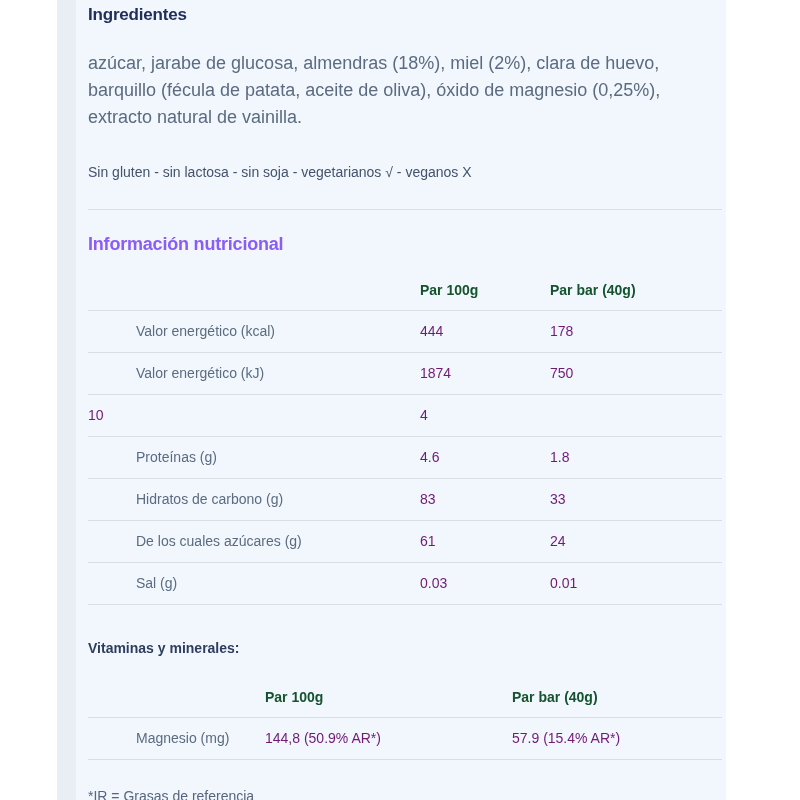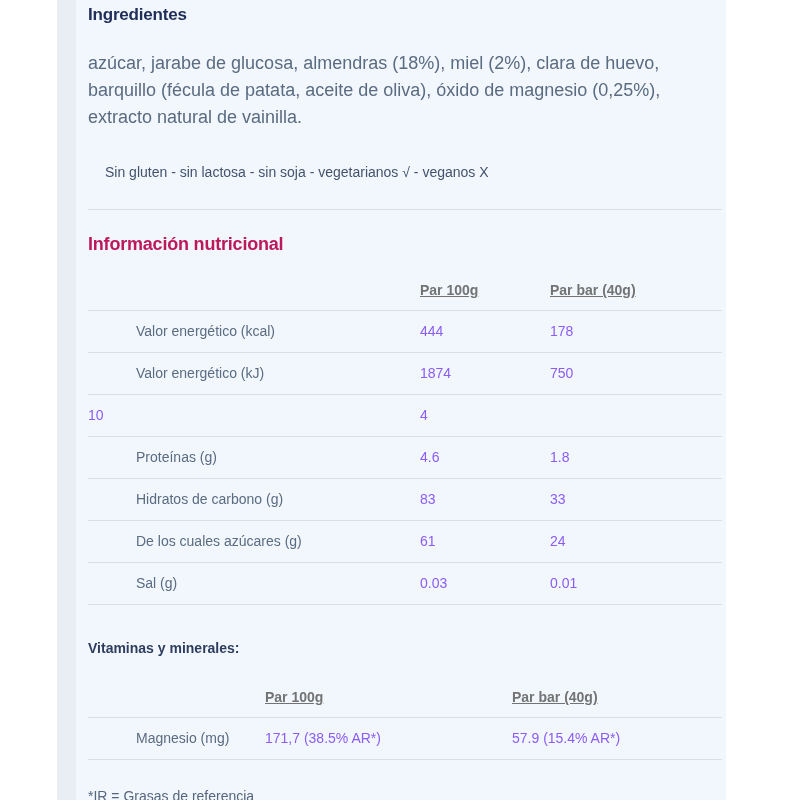--- a/index.html
+++ b/index.html
@@ -41,38 +41,38 @@
     letter-spacing: -0.2px;
     color: #212e5a;
   }
   .ingredients-text {
     margin: 25px 0 0 0;
     font-size: 18px;
     line-height: 27px;
     color: #5b6b80;
   }
   .claims {
-    margin: 32px 0 0 17px;
+    margin: 32px 0 0 0;
     font-size: 14px;
     line-height: 18px;
     color: #43536c;
   }
   .section-divider {
     margin: 28px 0 0 0;
     border: none;
     border-top: 1px solid #d9dee4;
     height: 0;
   }
   .h-section {
     margin: 24px 0 0 0;
     font-size: 18px;
     font-weight: bold;
     line-height: 21px;
     letter-spacing: -0.2px;
-    color: #be185d;
+    color: #8b5cf6;
   }
   .ntable { margin-top: 16px; }
   .trow {
     display: grid;
     grid-template-columns: 332px 130px 1fr;
     align-items: center;
     box-sizing: border-box;
     border-bottom: 1px solid #d9dee4;
     min-height: 42px;
   }
@@ -81,29 +81,28 @@
   .trow.header > div { padding: 9px 0; }
   .cell-label {
     font-size: 14px;
     color: #5b6b80;
     white-space: pre-line;
     line-height: 21px;
     margin-left: 48px;
   }
   .cell-value {
     font-size: 14px;
-    color: #8b5cf6;
+    color: #701a75;
     line-height: 21px;
   }
   .cell-header {
     font-size: 14px;
     font-weight: bold;
-    color: #737373;
+    color: #14532d;
     line-height: 21px;
-    text-decoration: underline;
   }
   .vitamins-title {
     margin: 34px 0 0 0;
     font-size: 14px;
     font-weight: bold;
     line-height: 18px;
     color: #2e3d5e;
   }
   .ntable2 { margin-top: 21px; }
   .ntable2 .trow { grid-template-columns: 177px 247px 1fr; }
@@ -178,21 +177,21 @@
       <p class="vitamins-title">Vitaminas y minerales:</p>
 
       <div class="ntable ntable2">
         <div class="trow header">
           <div class="cell-label"></div>
           <div class="cell-header">Par 100g</div>
           <div class="cell-header">Par bar (40g)</div>
         </div>
         <div class="trow">
           <div class="cell-label">Magnesio (mg)</div>
-          <div class="cell-value">171,7 (38.5% AR*)</div>
+          <div class="cell-value">144,8 (50.9% AR*)</div>
           <div class="cell-value">57.9 (15.4% AR*)</div>
         </div>
       </div>
 
       <p class="footnote">*IR = Grasas de referencia</p>
 
     </div>
   </div>
 </div>
 

